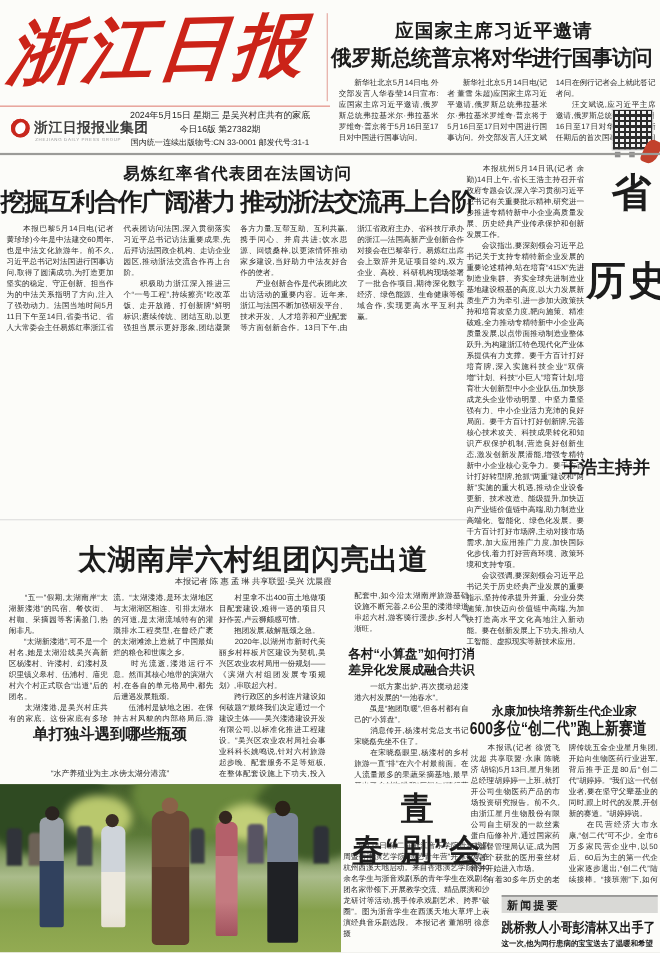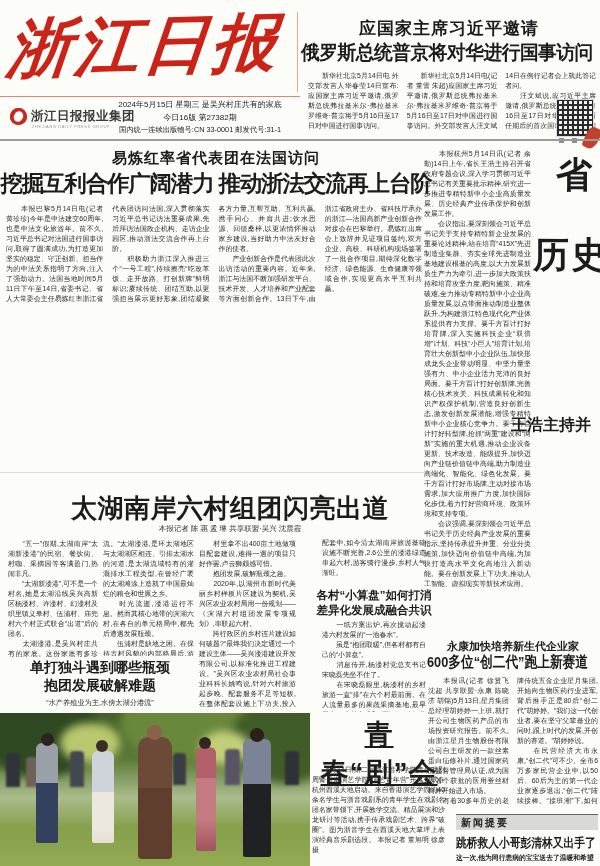--- a/index.html
+++ b/index.html
@@ -147,21 +147,20 @@
   <div class="abs ctr" id="taihu-subhead2">
     <div>各村“小算盘”如何打消</div>
     <div>差异化发展成融合共识</div>
   </div>
   <div class="abs body-text jus" id="taihu-col4b">　　一纸方案出炉,再次搅动起溇港六村发展的“一池春水”。
 　　虽是“抱团取暖”,但各村都有自己的“小算盘”。
 　　消息传开,杨溇村党总支书记宋晓磊先坐不住了。
 　　在宋晓磊眼里,杨溇村的乡村旅游一直“排”在六个村最前面。在人流量最多的果蔬采摘基地,最早开出了乡村咖啡和“厂间红”骑行营地。 (下转第六版)</div>
   <div class="abs ctr" id="taihu-subhead1">
     <div>单打独斗遇到哪些瓶颈</div>
-    <div>抱团发展破解难题</div>
   </div>
   <div class="abs ctr" id="taihu-quote">“水产养殖业为主,水傍太湖分港流”</div>
 
   <div class="abs" id="photo">
     <div class="bokeh" style="left:-20px;top:-25px;width:120px;height:90px;background:#2f4a22;"></div>
     <div class="bokeh" style="left:120px;top:-30px;width:140px;height:80px;background:#69883c;"></div>
     <div class="bokeh" style="left:230px;top:-15px;width:110px;height:85px;background:#405c28;"></div>
     <div class="bokeh" style="left:60px;top:10px;width:60px;height:40px;background:#b9c86d;"></div>
     <div class="bokeh" style="left:200px;top:18px;width:50px;height:34px;background:#c2cf78;"></div>
 

